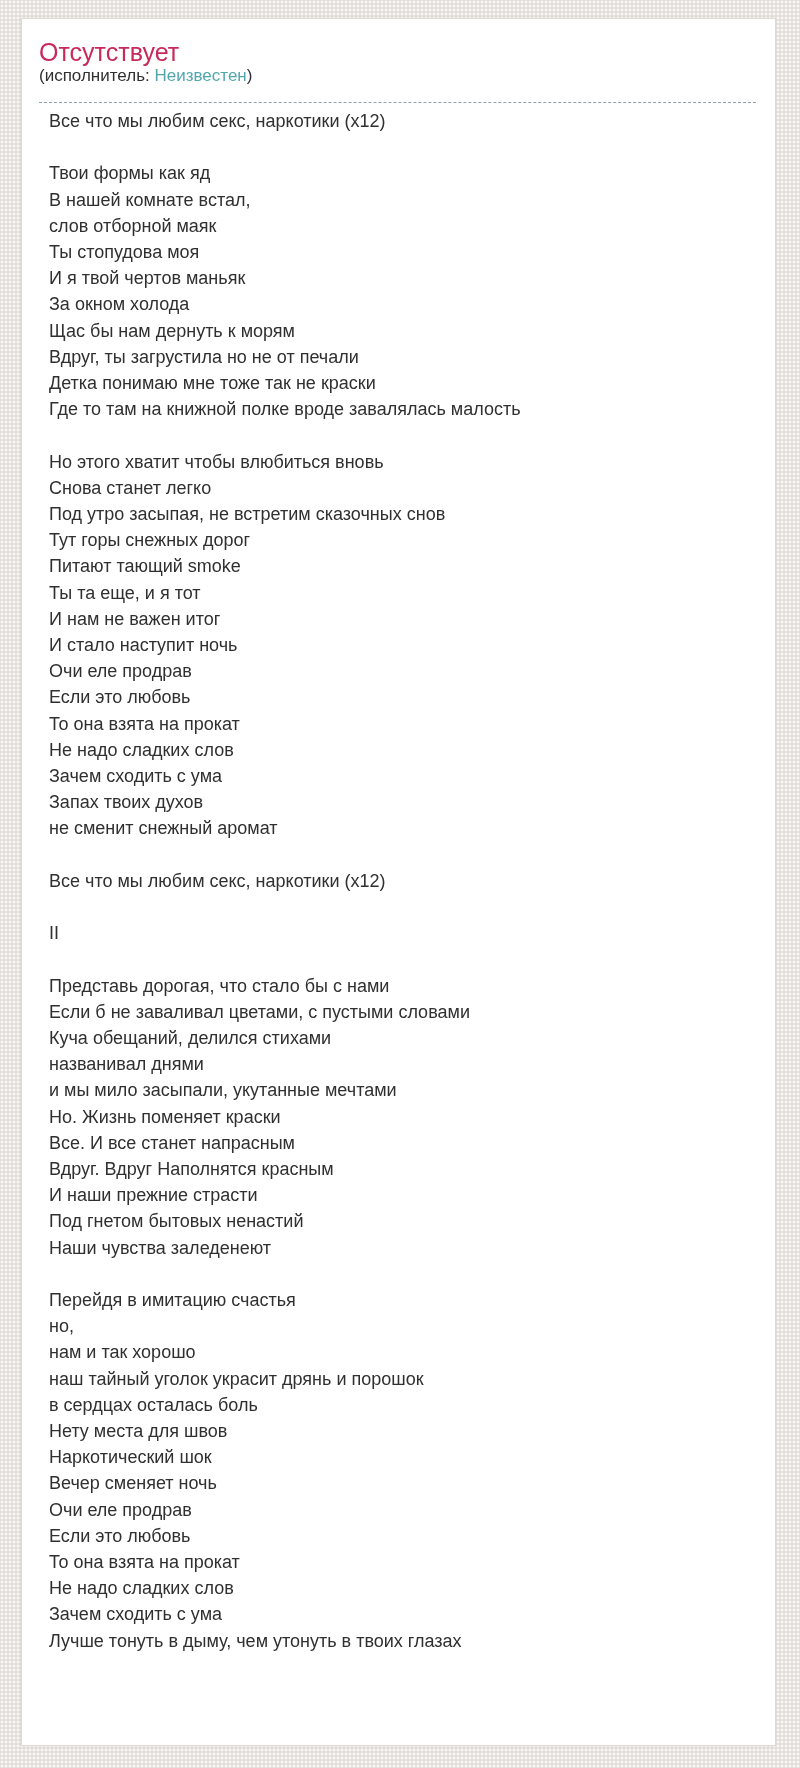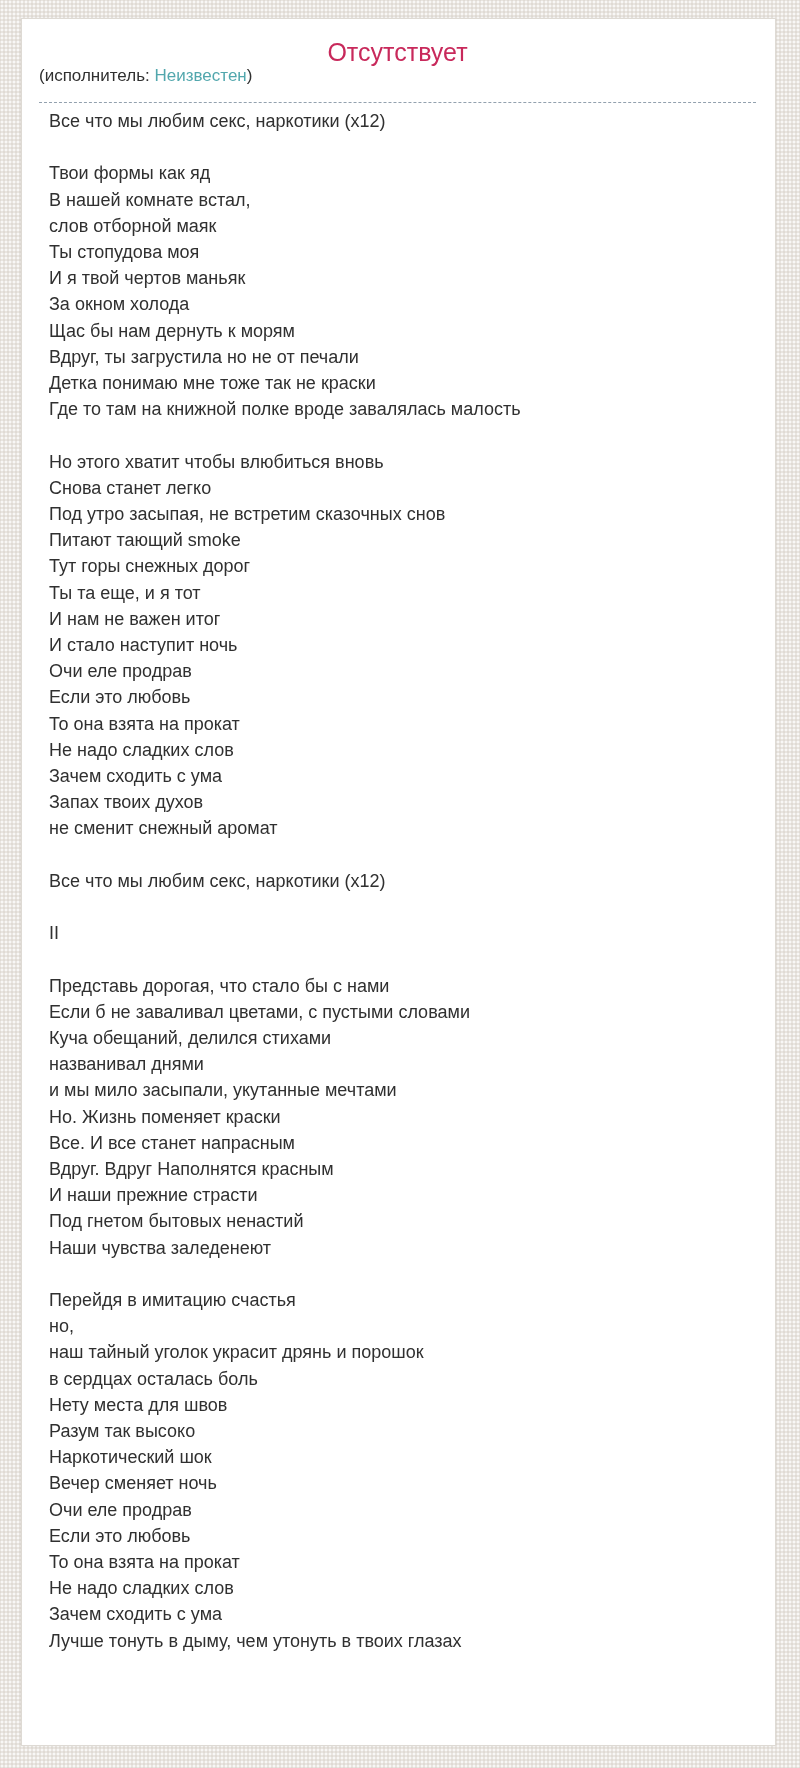--- a/index.html
+++ b/index.html
@@ -60,43 +60,43 @@
   }
   .lyric-line {
     min-height: 26.2px;
     white-space: pre-wrap;
   }
 </style>
 </head>
 <body>
 
 <div class="card">
-  <h1 class="song-title" style="color: rgb(200, 41, 91); text-align: center;">Отсутствует</h1>
+  <h1 class="song-title" style="color: rgb(200, 41, 91);">Отсутствует</h1>
   <div class="performer-line">
     <span>(исполнитель: </span><a style="color: rgb(82, 167, 173);">Неизвестен</a><span>)</span>
   </div>
   <div class="lyrics">
       <div class="lyric-line">Все что мы любим секс, наркотики (x12)</div>
       <div class="lyric-line"></div>
       <div class="lyric-line">Твои формы как яд</div>
       <div class="lyric-line">В нашей комнате встал,</div>
       <div class="lyric-line">слов отборной маяк</div>
       <div class="lyric-line">Ты стопудова моя</div>
       <div class="lyric-line">И я твой чертов маньяк</div>
       <div class="lyric-line">За окном холода</div>
       <div class="lyric-line">Щас бы нам дернуть к морям</div>
       <div class="lyric-line">Вдруг, ты загрустила но не от печали</div>
       <div class="lyric-line">Детка понимаю мне тоже так не краски</div>
       <div class="lyric-line">Где то там на книжной полке вроде завалялась малость</div>
       <div class="lyric-line"></div>
       <div class="lyric-line">Но этого хватит чтобы влюбиться вновь</div>
       <div class="lyric-line">Снова станет легко</div>
       <div class="lyric-line">Под утро засыпая, не встретим сказочных снов</div>
+      <div class="lyric-line">Тут горы снежных дорог</div>
       <div class="lyric-line">Питают тающий smoke</div>
-      <div class="lyric-line">Тут горы снежных дорог</div>
       <div class="lyric-line">Ты та еще, и я тот</div>
       <div class="lyric-line">И нам не важен итог</div>
       <div class="lyric-line">И стало наступит ночь</div>
       <div class="lyric-line">Очи еле продрав</div>
       <div class="lyric-line">Если это любовь</div>
       <div class="lyric-line">То она взята на прокат</div>
       <div class="lyric-line">Не надо сладких слов</div>
       <div class="lyric-line">Зачем сходить с ума</div>
       <div class="lyric-line">Запах твоих духов</div>
       <div class="lyric-line">не сменит снежный аромат</div>
@@ -112,24 +112,24 @@
       <div class="lyric-line">и мы мило засыпали, укутанные мечтами</div>
       <div class="lyric-line">Но. Жизнь поменяет краски</div>
       <div class="lyric-line">Все. И все станет напрасным</div>
       <div class="lyric-line">Вдруг. Вдруг Наполнятся красным</div>
       <div class="lyric-line">И наши прежние страсти</div>
       <div class="lyric-line">Под гнетом бытовых ненастий</div>
       <div class="lyric-line">Наши чувства заледенеют</div>
       <div class="lyric-line"></div>
       <div class="lyric-line">Перейдя в имитацию счастья</div>
       <div class="lyric-line">но,</div>
+      <div class="lyric-line">нам и так хорошо</div>
       <div class="lyric-line">наш тайный уголок украсит дрянь и порошок</div>
       <div class="lyric-line">в сердцах осталась боль</div>
       <div class="lyric-line">Нету места для швов</div>
-      <div class="lyric-line">Разум так высоко</div>
       <div class="lyric-line">Наркотический шок</div>
       <div class="lyric-line">Вечер сменяет ночь</div>
       <div class="lyric-line">Очи еле продрав</div>
       <div class="lyric-line">Если это любовь</div>
       <div class="lyric-line">То она взята на прокат</div>
       <div class="lyric-line">Не надо сладких слов</div>
       <div class="lyric-line">Зачем сходить с ума</div>
       <div class="lyric-line">Лучше тонуть в дыму, чем утонуть в твоих глазах</div>
     </div>
 </div>

